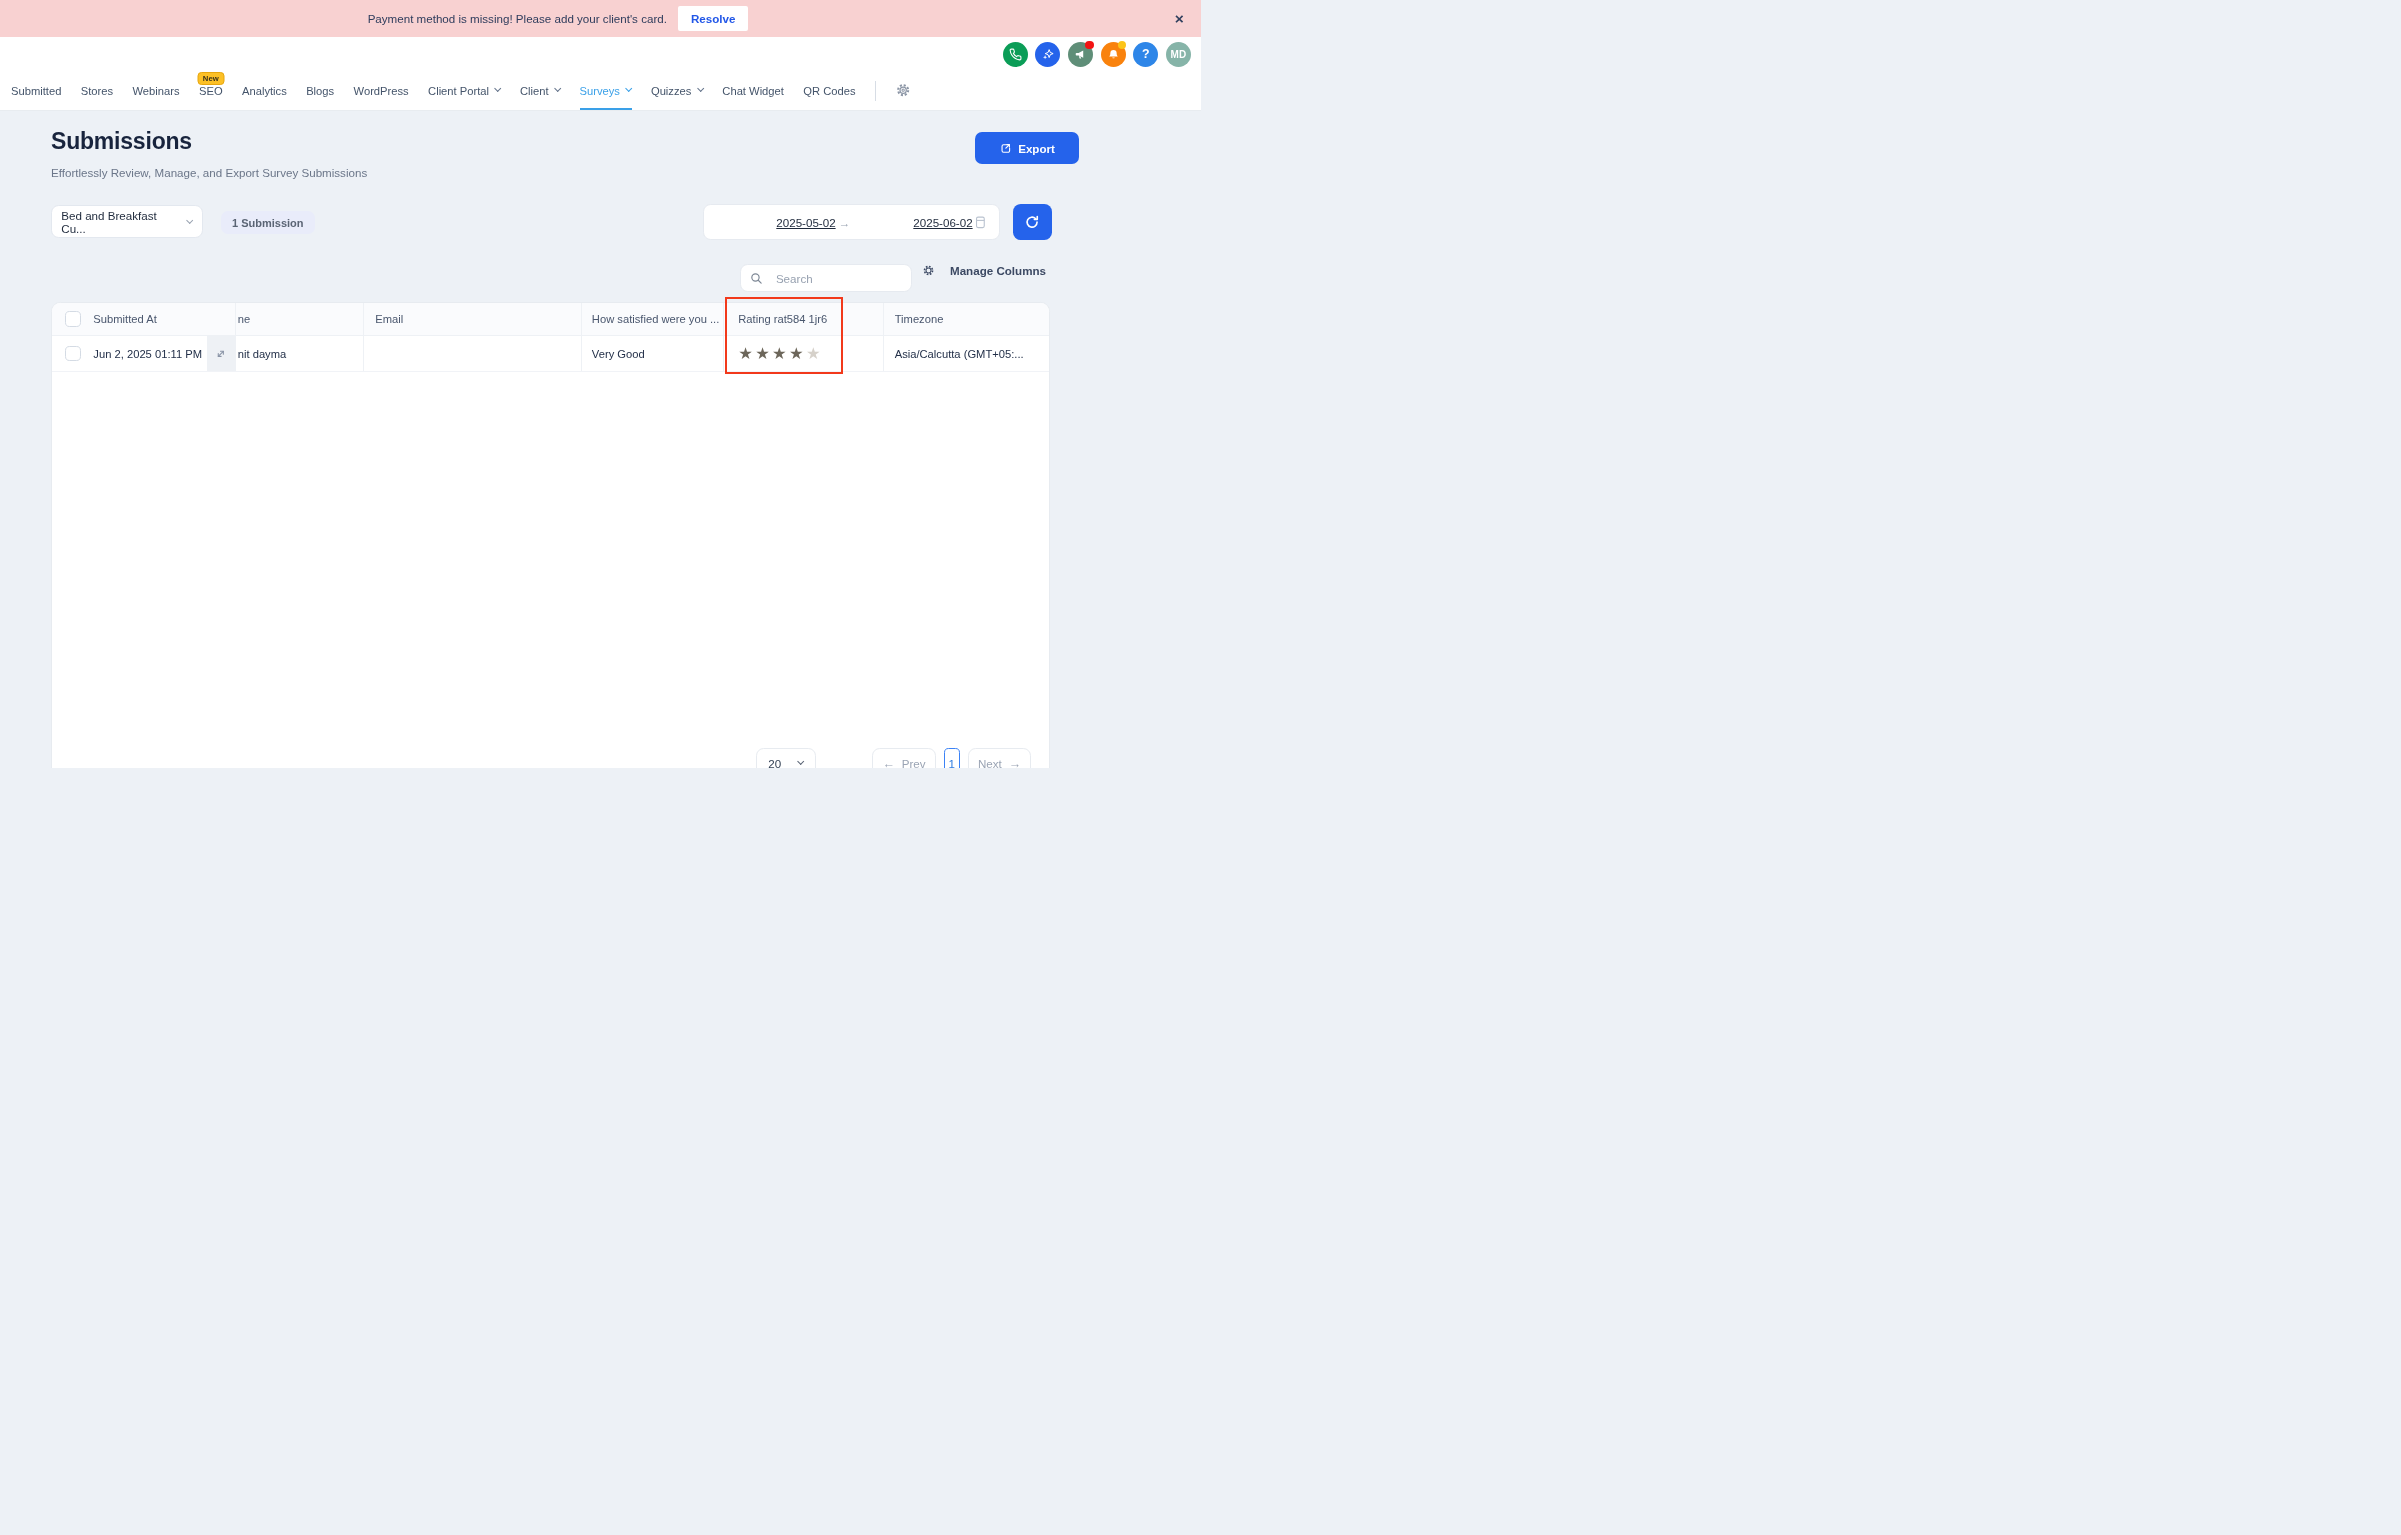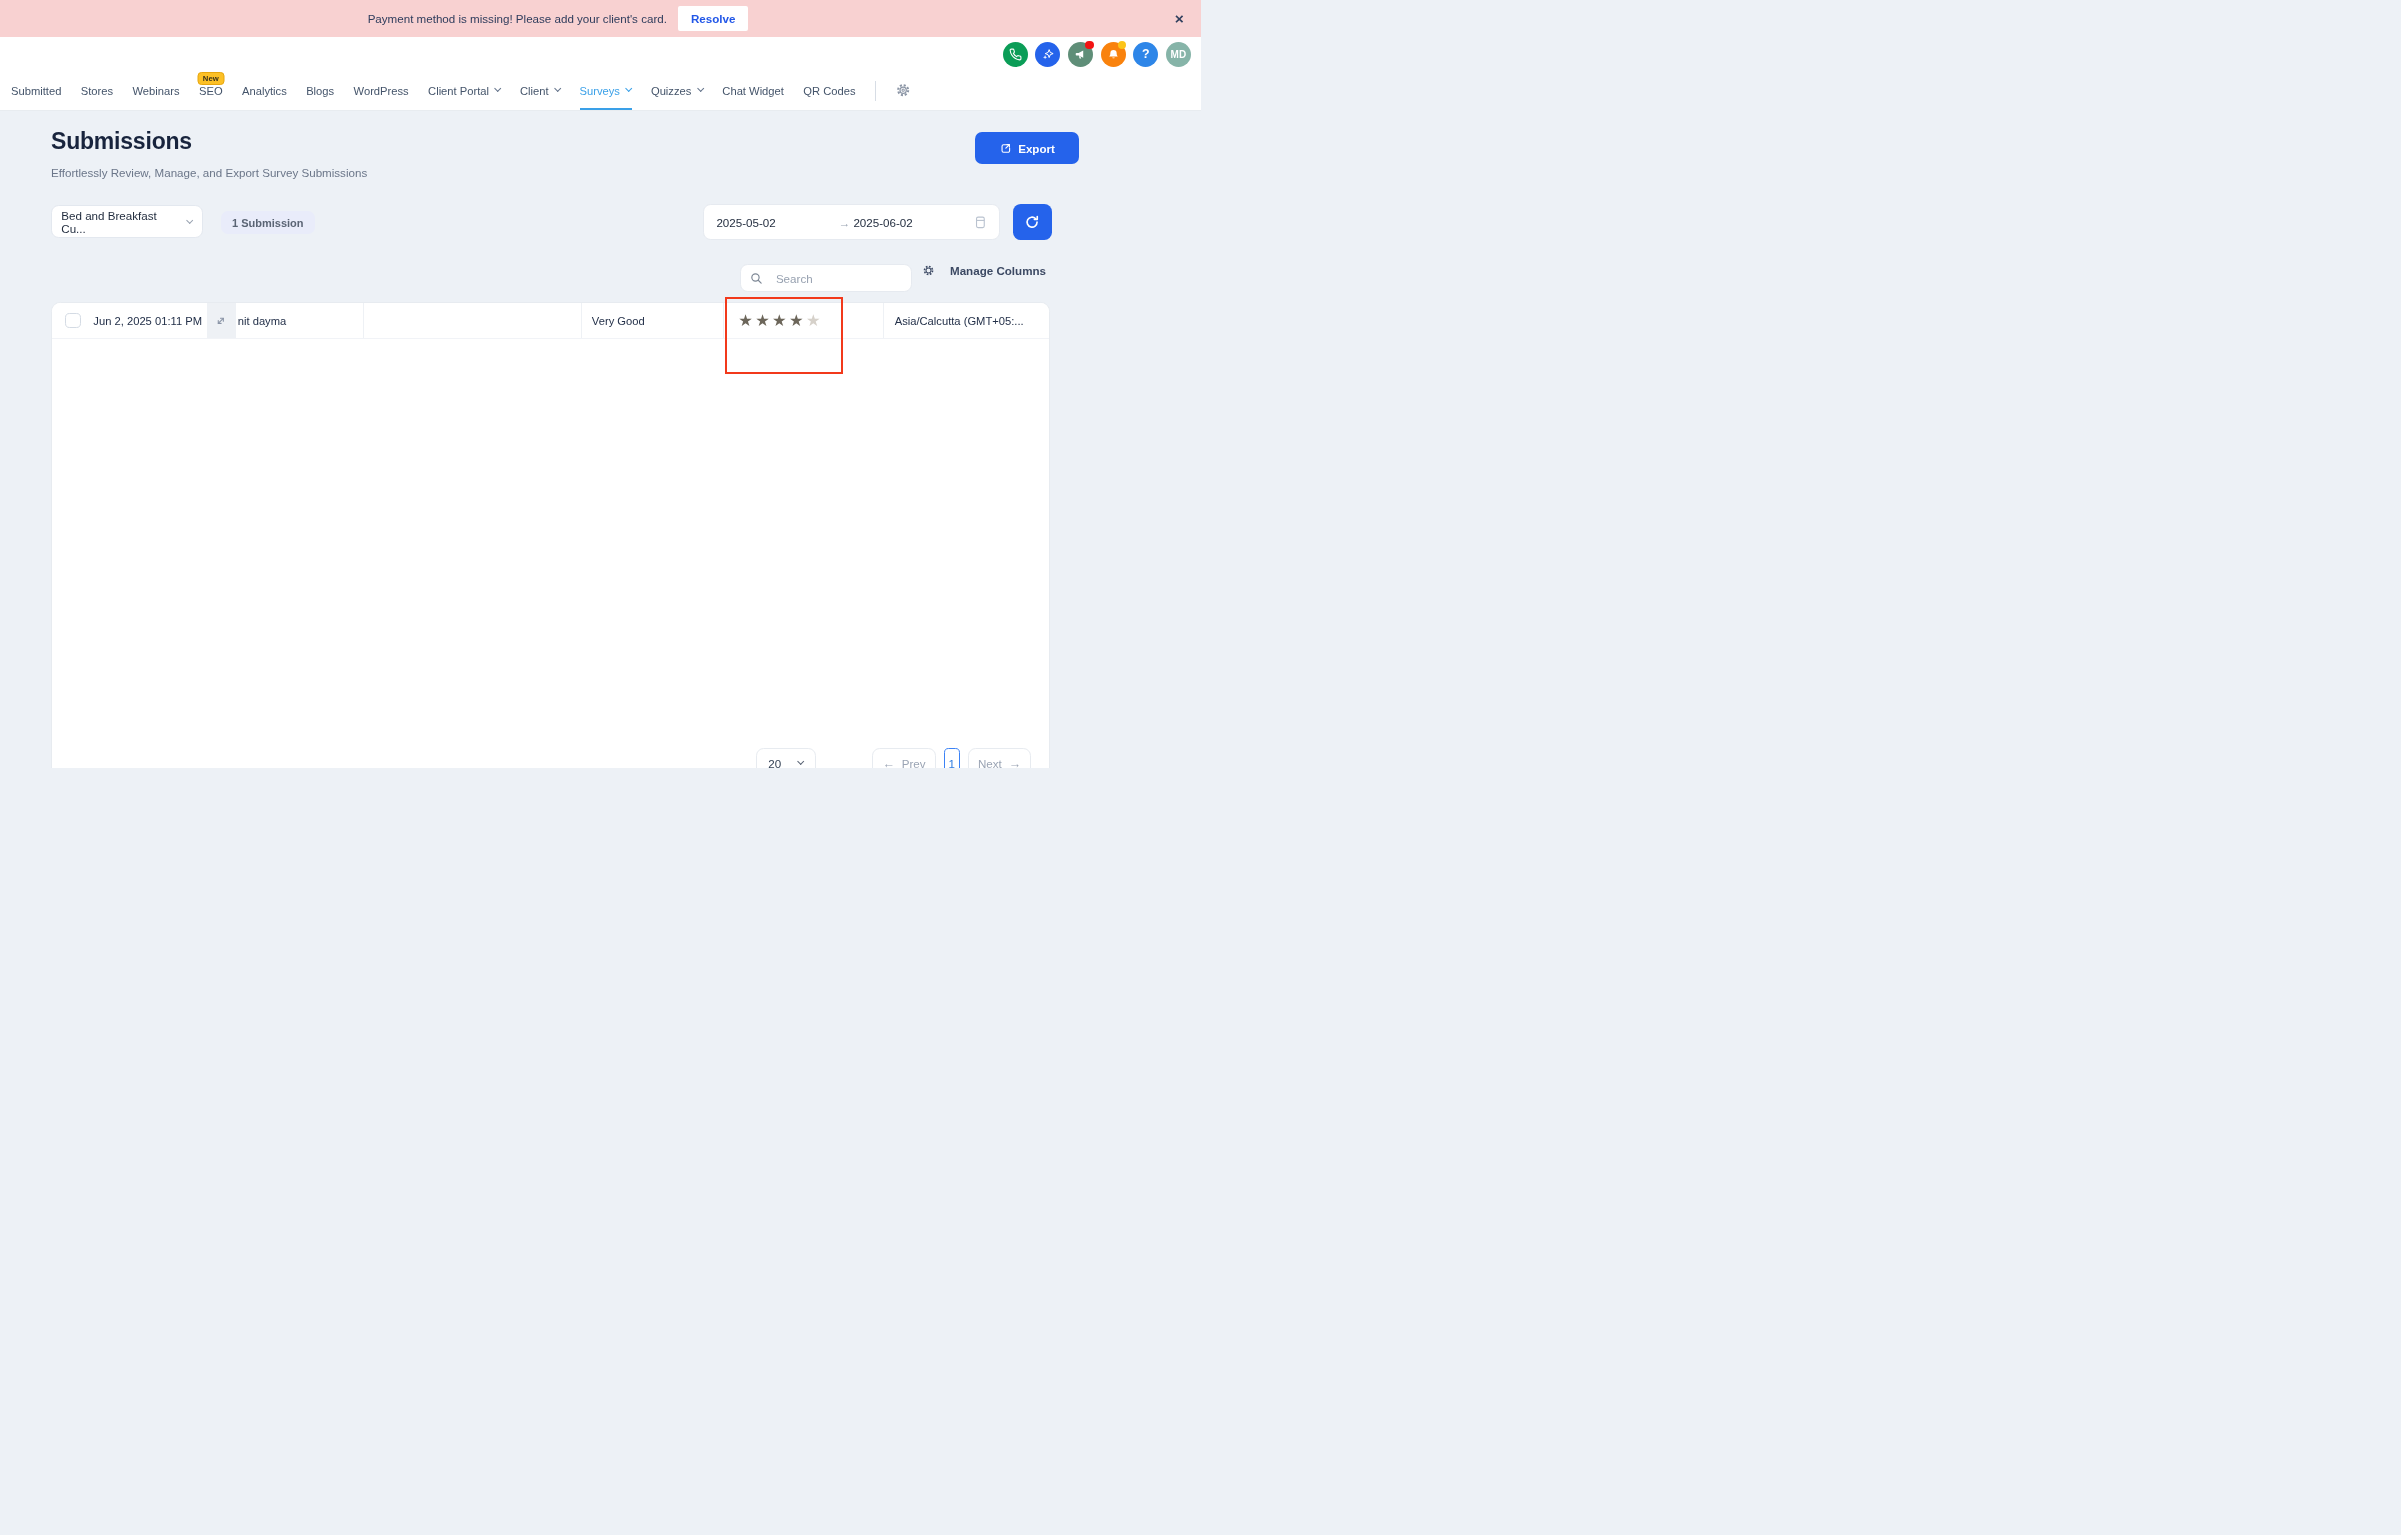--- a/index.html
+++ b/index.html
@@ -48,21 +48,21 @@
   
   .survey-select { position:absolute; left:51px; top:205px; width:152px; height:33px; background:#fff;
                    border:0.8px solid #e3e8ef; border-radius:7.7px; display:flex; align-items:center;
                    padding:0 9.3px; font-size:11.6px; color:#1e293b; cursor:pointer; justify-content:space-between; }
   .survey-select .chev { border-color:#9aa4b2; margin-top:-2.3px; }
   .count-badge { position:absolute; left:221px; top:211px; height:23px; background:#e9ecfa; border-radius:7px;
                  display:flex; align-items:center; padding:0 11px; font-size:11px; color:#5a6474; font-weight:600; }
   .date-box { position:absolute; left:703px; top:204px; width:297px; height:36px; background:#fff;
               border:0.8px solid #e6eaf0; border-radius:7.7px; display:flex; align-items:center; padding:0 12.4px;
               font-size:11.6px; color:#1e293b; cursor:pointer; }
-  .date-box .d { flex:1; text-align:left; }
+  .date-box .d { flex:1; text-align:right;text-decoration:underline; }
   .date-box .arr { color:#9aa4b2; font-size:11.6px; padding:0 3.1px; }
   .refresh-btn { position:absolute; left:1013px; top:204px; width:39px; height:36px; background:#2563eb; border:none;
                  border-radius:7.7px; display:flex; align-items:center; justify-content:center; cursor:pointer; }
 
   
   .search-box { position:absolute; left:740px; top:264px; width:172px; height:28px; background:#fff;
                 border:0.8px solid #e6eaf0; border-radius:7.7px; display:flex; align-items:center; padding:0 8.5px; }
   .search-box input { border:none; outline:none; font-size:11.6px; color:#334155; width:124px; margin-left:14px;
                       font-family:"Liberation Sans", sans-serif; background:transparent; }
   .search-box input::placeholder { color:#97a1b0; }
@@ -252,20 +252,32 @@
   </div>
   <div class="manage-cols">
     <svg width="13" height="13" viewBox="0 0 24 24" fill="none" stroke="#3c4963">
         <circle cx="12" cy="12" r="4.6" stroke-width="1.9"></circle>
         <circle cx="12" cy="12" r="7.4" stroke-width="3.1" stroke-dasharray="3.1 2.7"></circle>
       </svg>
     <span>Manage Columns</span>
   </div>
 
   <div class="panel">
+    <div class="thead">
+      <div class="cell c0">
+          <span class="checkbox"></span>
+        </div>
+      <div class="cell c1">Submitted At</div>
+      <div class="cell c2">ne</div>
+      <div class="cell c3">Email</div>
+      <div class="cell c4">How satisfied were you ...</div>
+      <div class="cell c5">Rating rat584 1jr6</div>
+      <div class="cell c6"></div>
+      <div class="cell c7">Timezone</div>
+    </div>
     <div class="trow">
       <div class="cell c0">
           <span class="checkbox"></span>
         </div>
       <div class="cell c1">
         <span>Jun 2, 2025 01:11 PM</span>
         <span class="expand-strip">
           <svg width="11.6" height="11.6" viewBox="0 0 16 16" fill="none" stroke="#8a94a6" stroke-width="1.5" stroke-linecap="round" stroke-linejoin="round">
               <path d="M4.5 11.5L11.5 4.5"></path>
               <polyline points="7.5,4.5 11.5,4.5 11.5,8.5"></polyline>

